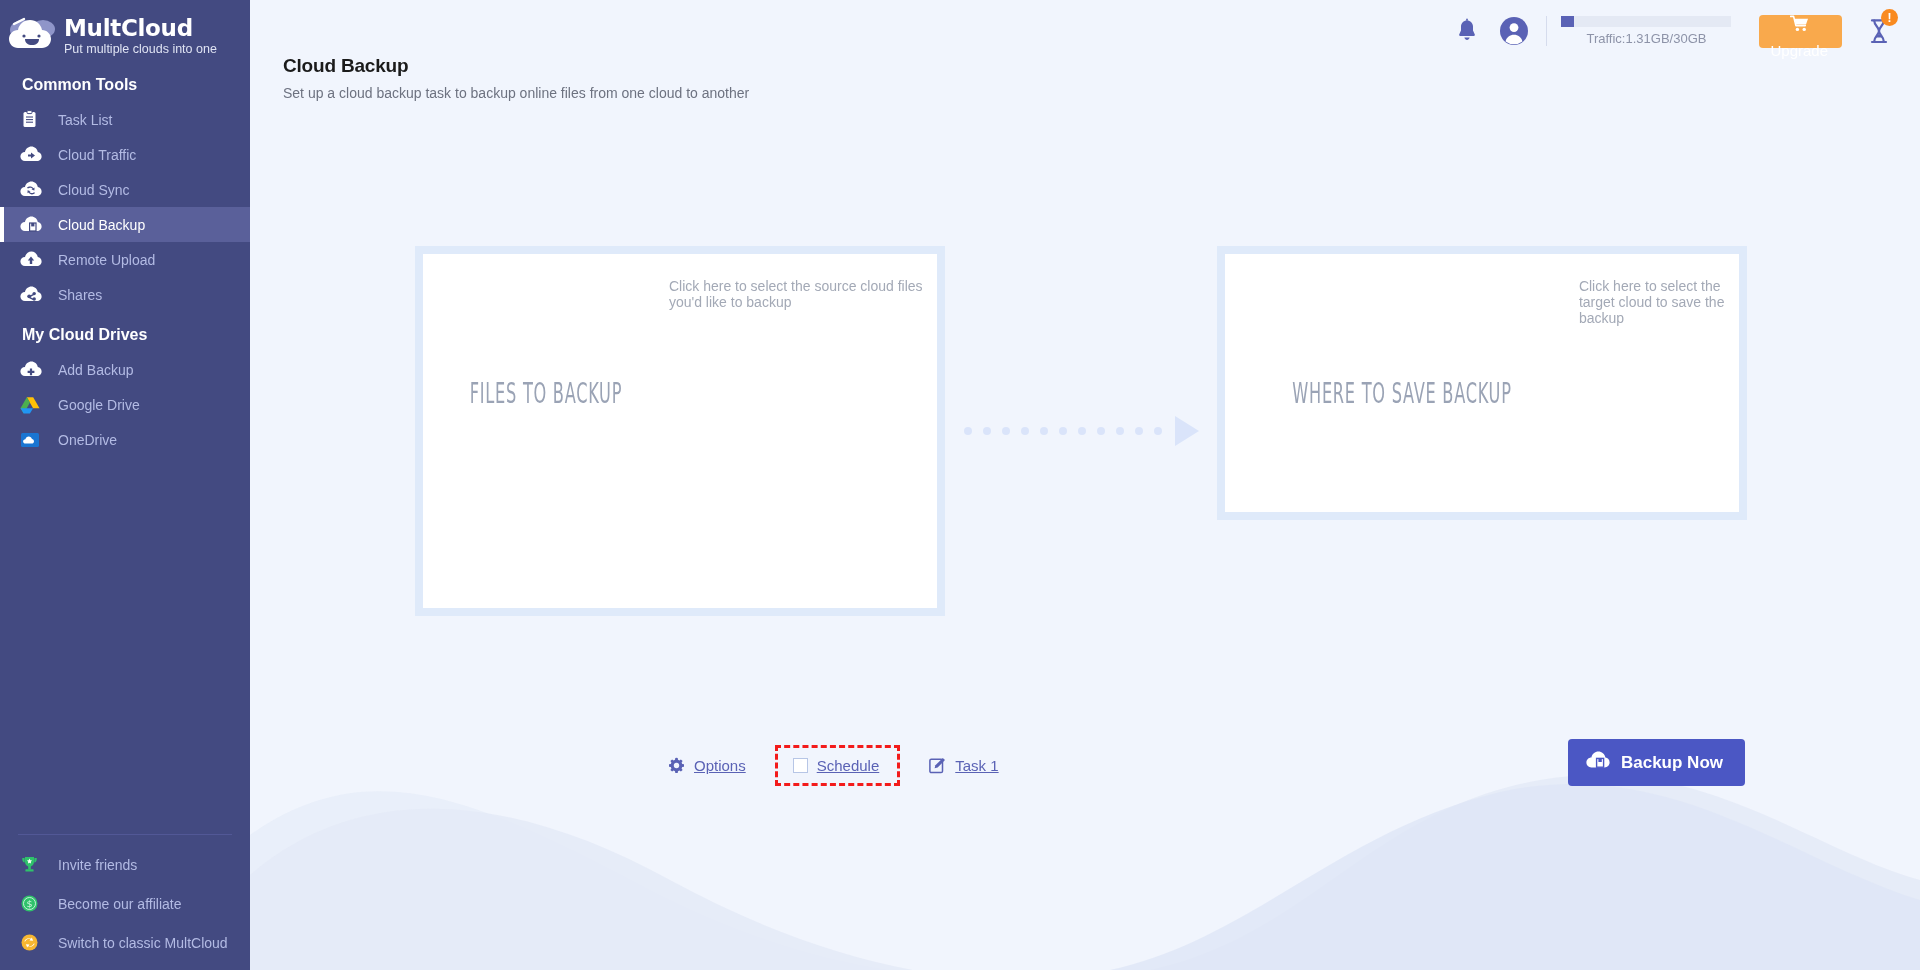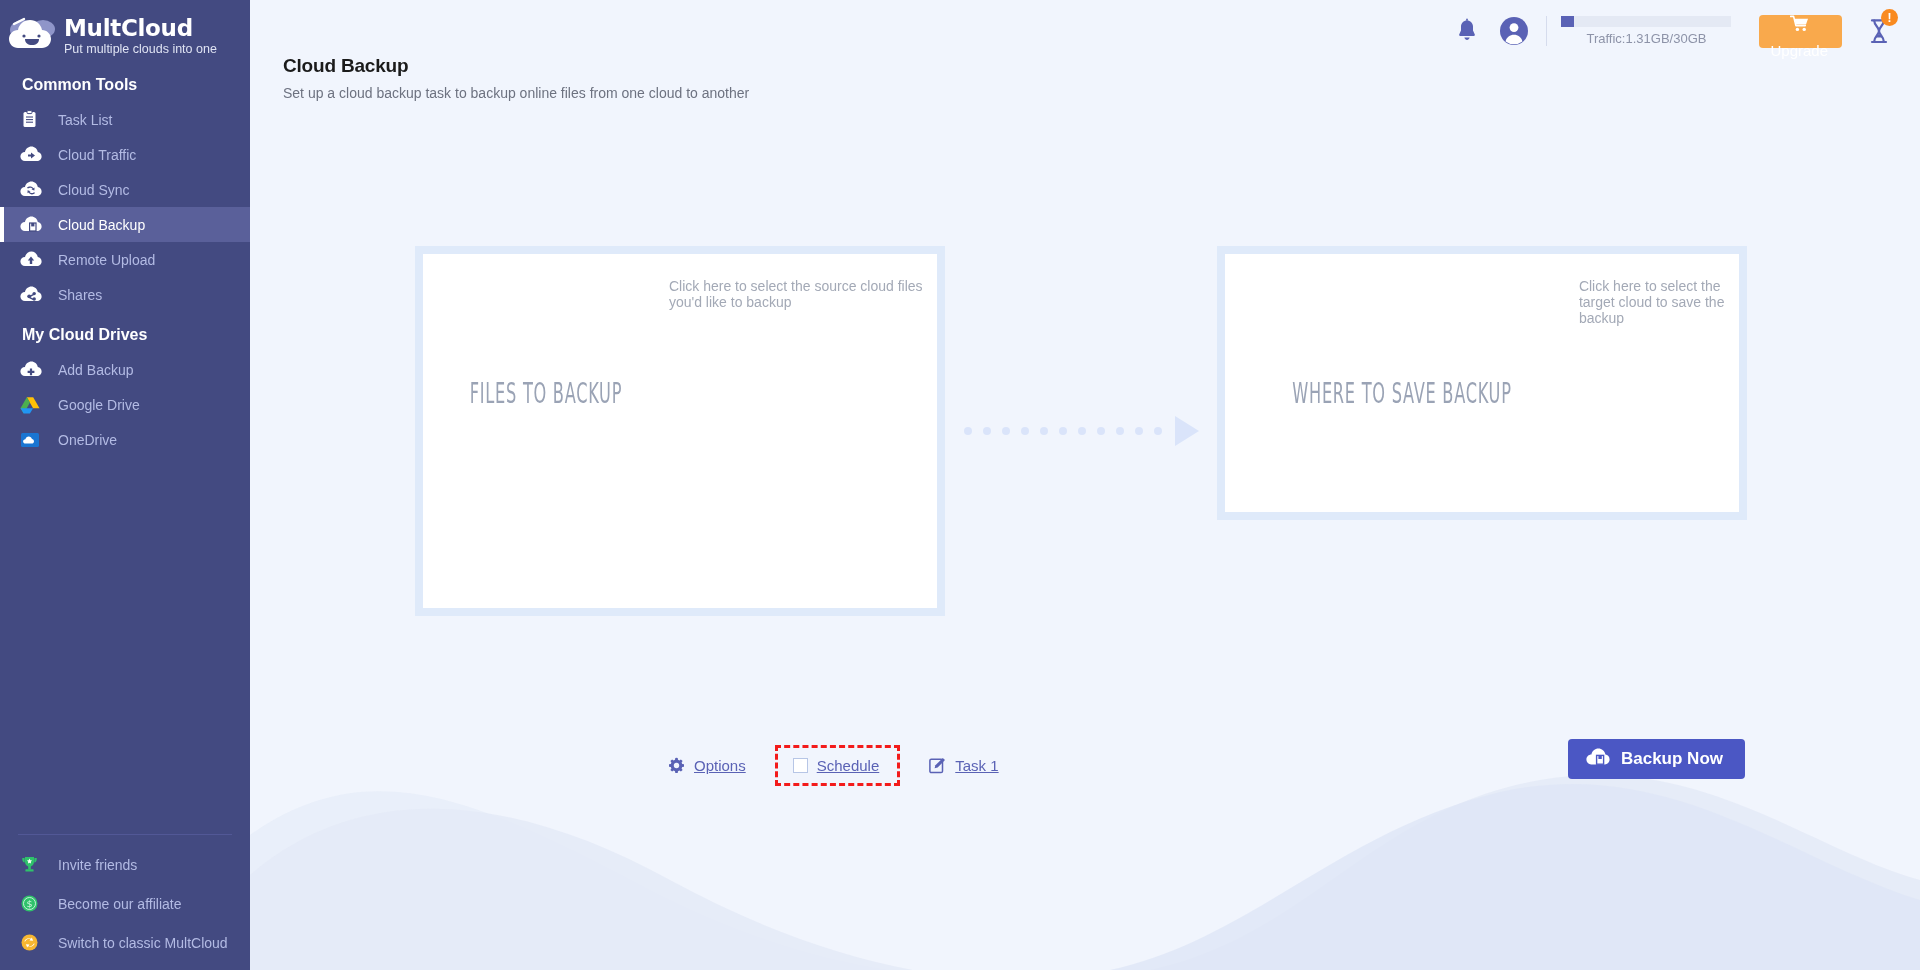--- a/index.html
+++ b/index.html
@@ -166,21 +166,21 @@
     display: flex; align-items: center;
   }
   .chk {
     width: 15px; height: 15px; border: 1px solid #b7c6e6; background: #fff; flex: 0 0 15px;
   }
   .task-item { margin-left: 29px; }
   .pencil-box { width: 17px; height: 17px; }
 
   .backup-btn {
     position: absolute; right: 175px; top: -3px;
-    height: 40px; padding: 0 22px 0 18px;
+    height: 47px; padding: 0 22px 0 18px;
     background: #4b57c4; border: 0; border-radius: 4px;
     color: #fff; font-size: 17px; font-weight: bold;
     display: flex; align-items: center; gap: 11px;
     cursor: pointer;
     font-family: "Liberation Sans", sans-serif;
   }
 </style>
 </head>
 <body>
 

